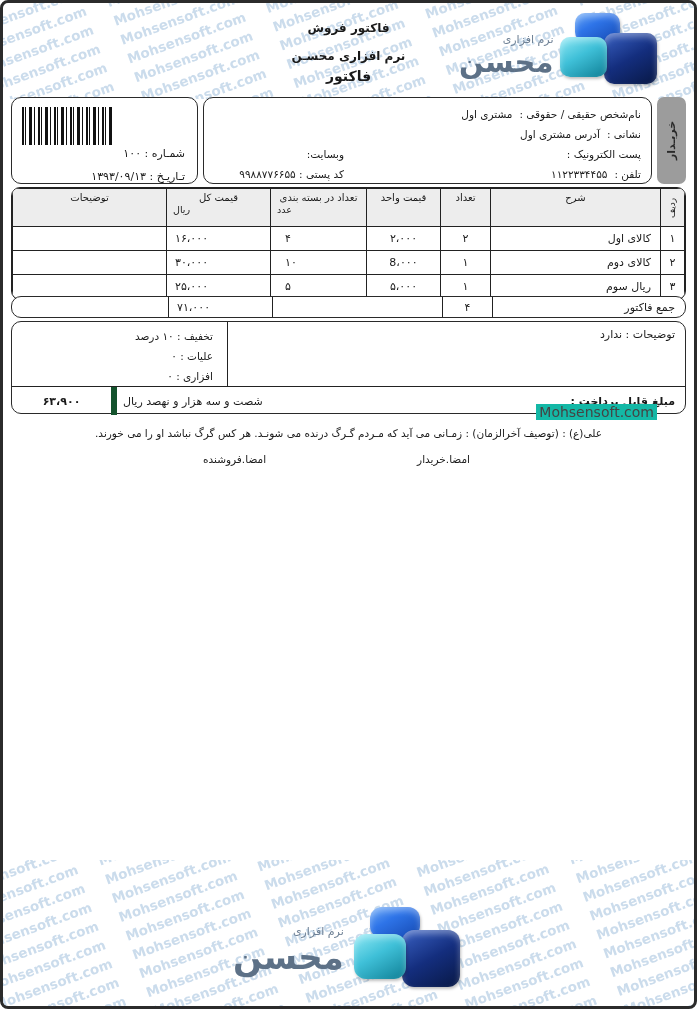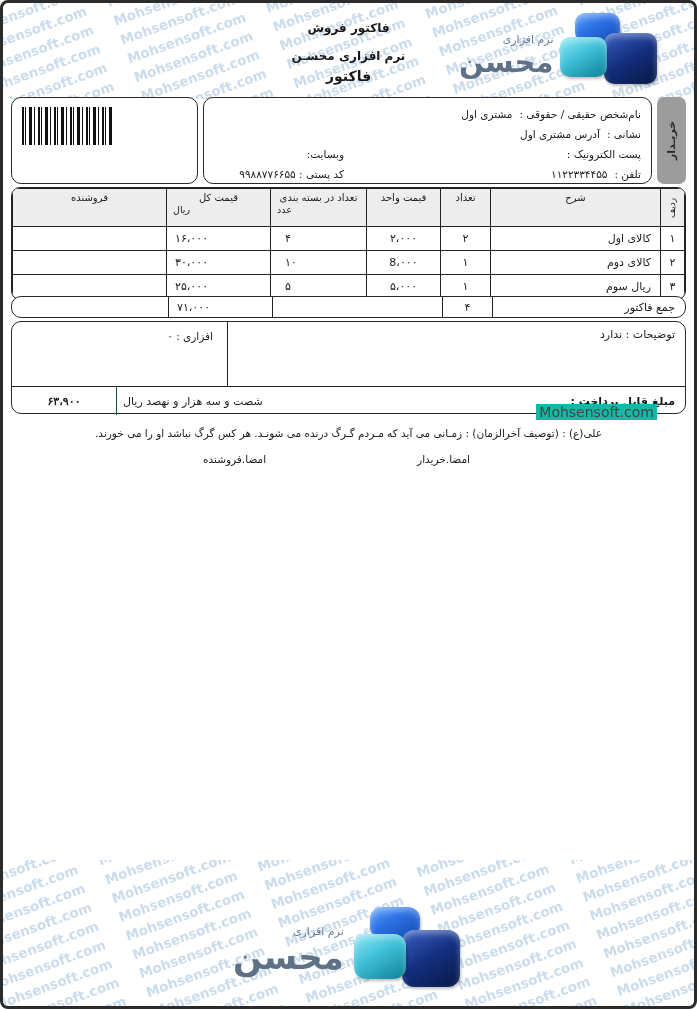--- a/index.html
+++ b/index.html
@@ -86,21 +86,21 @@
   .s-notes{flex:1;}
   
   .notes-box{position:absolute;top:318px;right:8px;left:8px;height:93px;z-index:1;}
   .notes-main{position:relative;height:64px;border-bottom:1px solid #222;}
   .notes-line{padding:6px 10px 0 0;font-size:11px;}
   .disc-panel{position:absolute;left:0;top:0;height:64px;width:216px;border-right:1px solid #222;box-sizing:border-box;
     padding:4px 14px 0 0;text-align:right;font-size:10.5px;line-height:20px;}
   .payable{height:28px;display:flex;align-items:stretch;font-size:11px;}
   .p-label{display:flex;align-items:center;padding-right:10px;font-weight:bold;}
   .p-words{display:flex;align-items:center;padding:0 6px;}
-  .p-amount{width:105px;border-right:1px solid #14532d;display:flex;align-items:center;justify-content:center;font-weight:bold;box-sizing:border-box;font-family:Liberation Serif, serif;}
+  .p-amount{width:105px;border-right:6px solid #14532d;display:flex;align-items:center;justify-content:center;font-weight:bold;box-sizing:border-box;}
   .credit{position:absolute;bottom:-7px;right:28px;background:#14b8a6;padding:0 3px;font-size:14px;color:#444;direction:ltr;}
   
   .quote{position:absolute;top:424px;left:0;right:0;text-align:center;font-size:10.5px;z-index:1;}
   .sign{position:absolute;top:450px;font-size:10.5px;z-index:1;}
   .sign-buyer{right:224px;}
   .sign-seller{left:200px;}
 </style>
 </head>
 <body>
 
@@ -153,20 +153,30 @@
         <span>۱۱۲۲۳۳۴۴۵۵</span>
         <span class="spacer"></span>
         <span class="half-left">
           <span>کد پستی :</span>
           <span>۹۹۸۸۷۷۶۶۵۵</span>
         </span>
       </div>
     </div>
     <div class="rbox meta-box">
       <div class="barcode"></div>
+      <div class="meta-lines">
+        <div>
+          <span>شمـاره :</span>
+          <span>۱۰۰</span>
+        </div>
+        <div>
+          <span>تـاریـخ :</span>
+          <span>۱۳۹۳/۰۹/۱۳</span>
+        </div>
+      </div>
     </div>
   </div>
 
   <div class="tablewrap">
     <table dir="rtl">
       <colgroup>
         <col style="width:24px">
           <col style="width:170px">
           <col style="width:50px">
         <col style="width:74px">
@@ -181,21 +191,21 @@
           <th>تعداد</th>
           <th>قیمت واحد</th>
           <th>
             <div>تعداد در بسته بندی</div>
             <div class="h-sub">عدد</div>
           </th>
           <th>
             <div>قیمت کل</div>
             <div class="h-sub">ریال</div>
           </th>
-          <th>فروشنده</th>
+          <th>توضیحات</th>
         </tr>
       </thead>
       <tbody>
         <tr>
           <td class="c-row">۱</td>
           <td class="c-desc">کالای اول</td>
           <td class="c-qty">۲</td>
           <td class="c-unit">۲،۰۰۰</td>
           <td class="c-pack">۴</td>
           <td class="c-total">۱۶،۰۰۰</td>
@@ -232,20 +242,28 @@
   </div>
 
   <div class="rbox notes-box">
     <div class="notes-main">
       <div class="notes-line">
         <span>توضیحات :</span>
         <span>ندارد</span>
       </div>
       <div class="disc-panel">
         <div>
+          <span>تخفیف :</span>
+          <span>۱۰ درصد</span>
+        </div>
+        <div>
+          <span>علیات :</span>
+          <span>۰</span>
+        </div>
+        <div>
           <span>افزاری :</span>
           <span>۰</span>
         </div>
       </div>
     </div>
     <div class="payable">
       <div class="p-label">مبلغ قابل پرداخت :</div>
       <div class="spacer"></div>
       <div class="p-words">شصت و سه هزار و نهصد ریال</div>
       <div class="p-amount">۶۳،۹۰۰</div>

